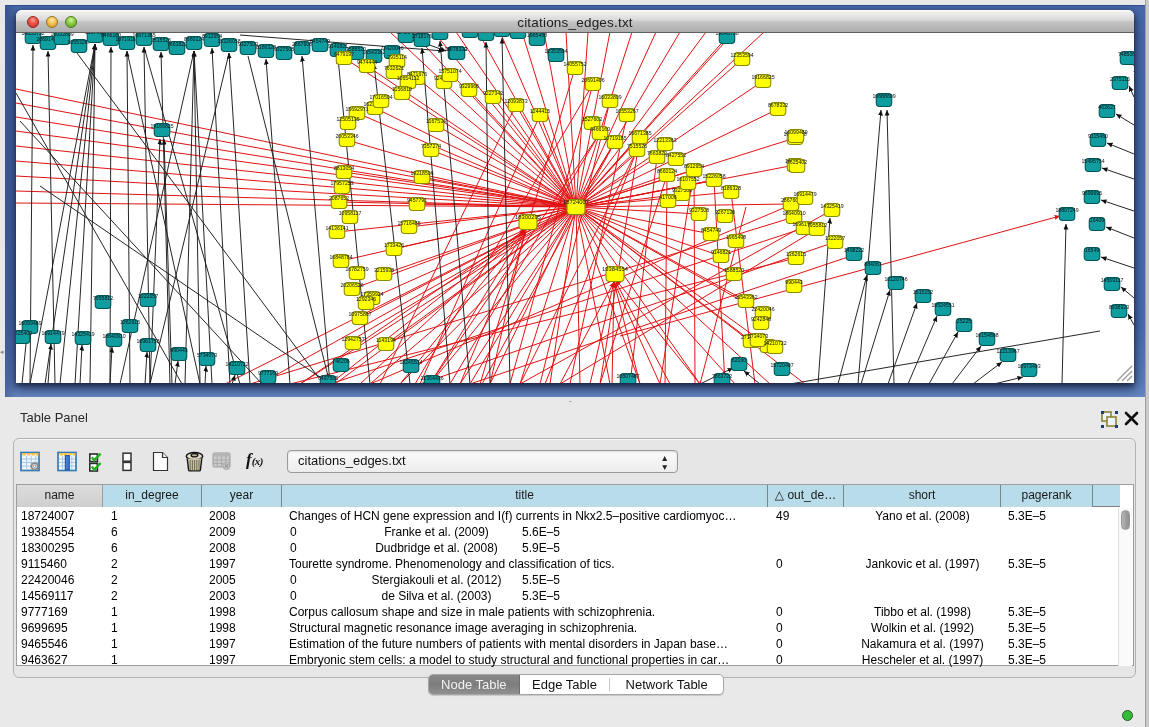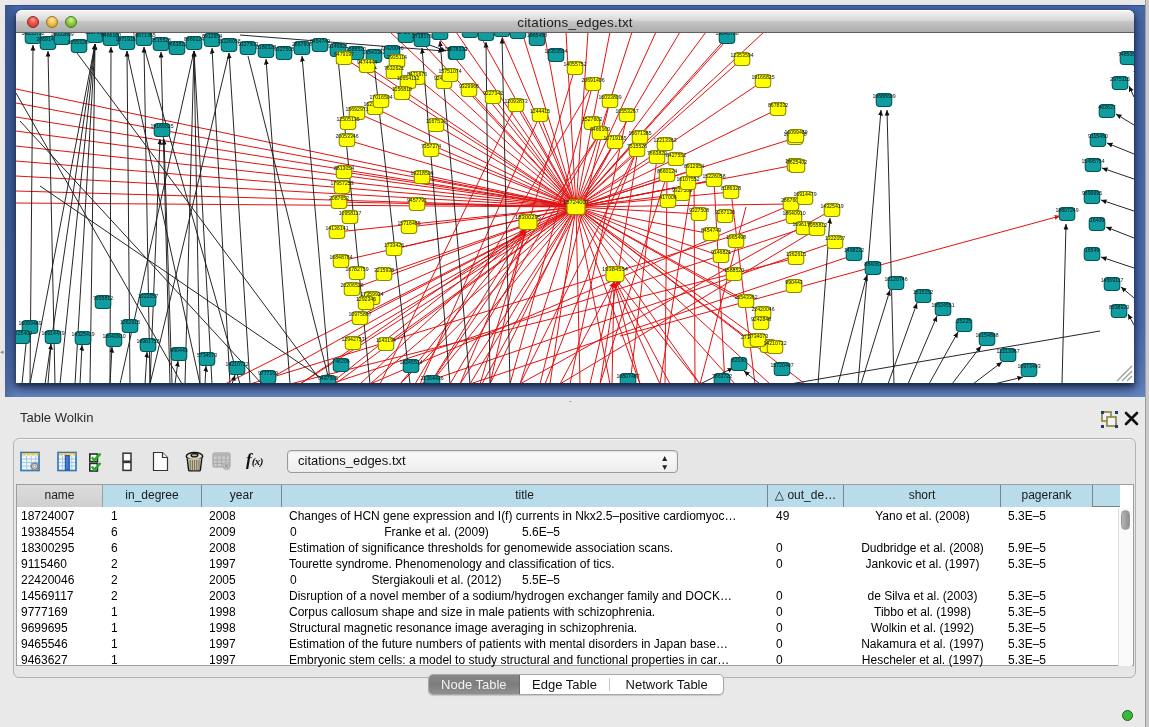--- a/index.html
+++ b/index.html
@@ -632,21 +632,21 @@
     <div id="titlebar">
       <div class="title">citations_edges.txt</div>
       <div class="tl" id="tl-r"></div>
         <div class="tl" id="tl-y"></div>
         <div class="tl" id="tl-g"></div>
     </div>
   </div>
 </div>
 <div id="divider"></div>
 <div id="chev">ˆ</div>
-<div id="tp-title">Table Wolkin</div>
+<div id="tp-title">Table Panel</div>
 <svg id="pfi" viewBox="0 0 17 17">
     <rect x="1" y="1" width="9" height="9" fill="#eef4fa" stroke="#8a8432" stroke-width="1.6"></rect>
     <rect x="6" y="6" width="9" height="9" fill="#eef4fa" stroke="#8a8432" stroke-width="1.6"></rect>
     <rect x="0" y="0" width="3" height="3" fill="#1d3d6e"></rect>
     <rect x="14" y="0" width="3" height="3" fill="#1d3d6e"></rect>
     <rect x="0" y="14" width="3" height="3" fill="#1d3d6e"></rect>
     <rect x="14" y="14" width="3" height="3" fill="#1d3d6e"></rect>
   </svg>
 <svg id="pcl" viewBox="0 0 15 15">
     <path d="M2 2 L13 13 M13 2 L2 13" stroke="#111" stroke-width="2.6" stroke-linecap="round"></path>
@@ -723,21 +723,20 @@
         <div class="c1">6</div>
         <div class="c2">2009</div>
         <div class="c4">0</div>
         <div class="c5">Franke et al. (2009)</div>
         <div class="c6">5.6E–5</div>
       </div>
 <div class="tr">
         <div class="c0">18300295</div>
         <div class="c1">6</div>
         <div class="c2">2008</div>
-        <div class="c3">Estimation of significance thresholds for genomewide association scans.</div>
         <div class="c4">0</div>
         <div class="c5">Dudbridge et al. (2008)</div>
         <div class="c6">5.9E–5</div>
       </div>
 <div class="tr">
         <div class="c0">9115460</div>
         <div class="c1">2</div>
         <div class="c2">1997</div>
         <div class="c3">Tourette syndrome. Phenomenology and classification of tics.</div>
         <div class="c4">0</div>
@@ -749,21 +748,20 @@
         <div class="c1">2</div>
         <div class="c2">2005</div>
         <div class="c4">0</div>
         <div class="c5">Stergiakouli et al. (2012)</div>
         <div class="c6">5.5E–5</div>
       </div>
 <div class="tr">
         <div class="c0">14569117</div>
         <div class="c1">2</div>
         <div class="c2">2003</div>
-        <div class="c3">Disruption of a novel member of a sodium/hydrogen exchanger family and DOCK…</div>
         <div class="c4">0</div>
         <div class="c5">de Silva et al. (2003)</div>
         <div class="c6">5.3E–5</div>
       </div>
 <div class="tr">
         <div class="c0">9777169</div>
         <div class="c1">1</div>
         <div class="c2">1998</div>
         <div class="c3">Corpus callosum shape and size in male patients with schizophrenia.</div>
         <div class="c4">0</div>

